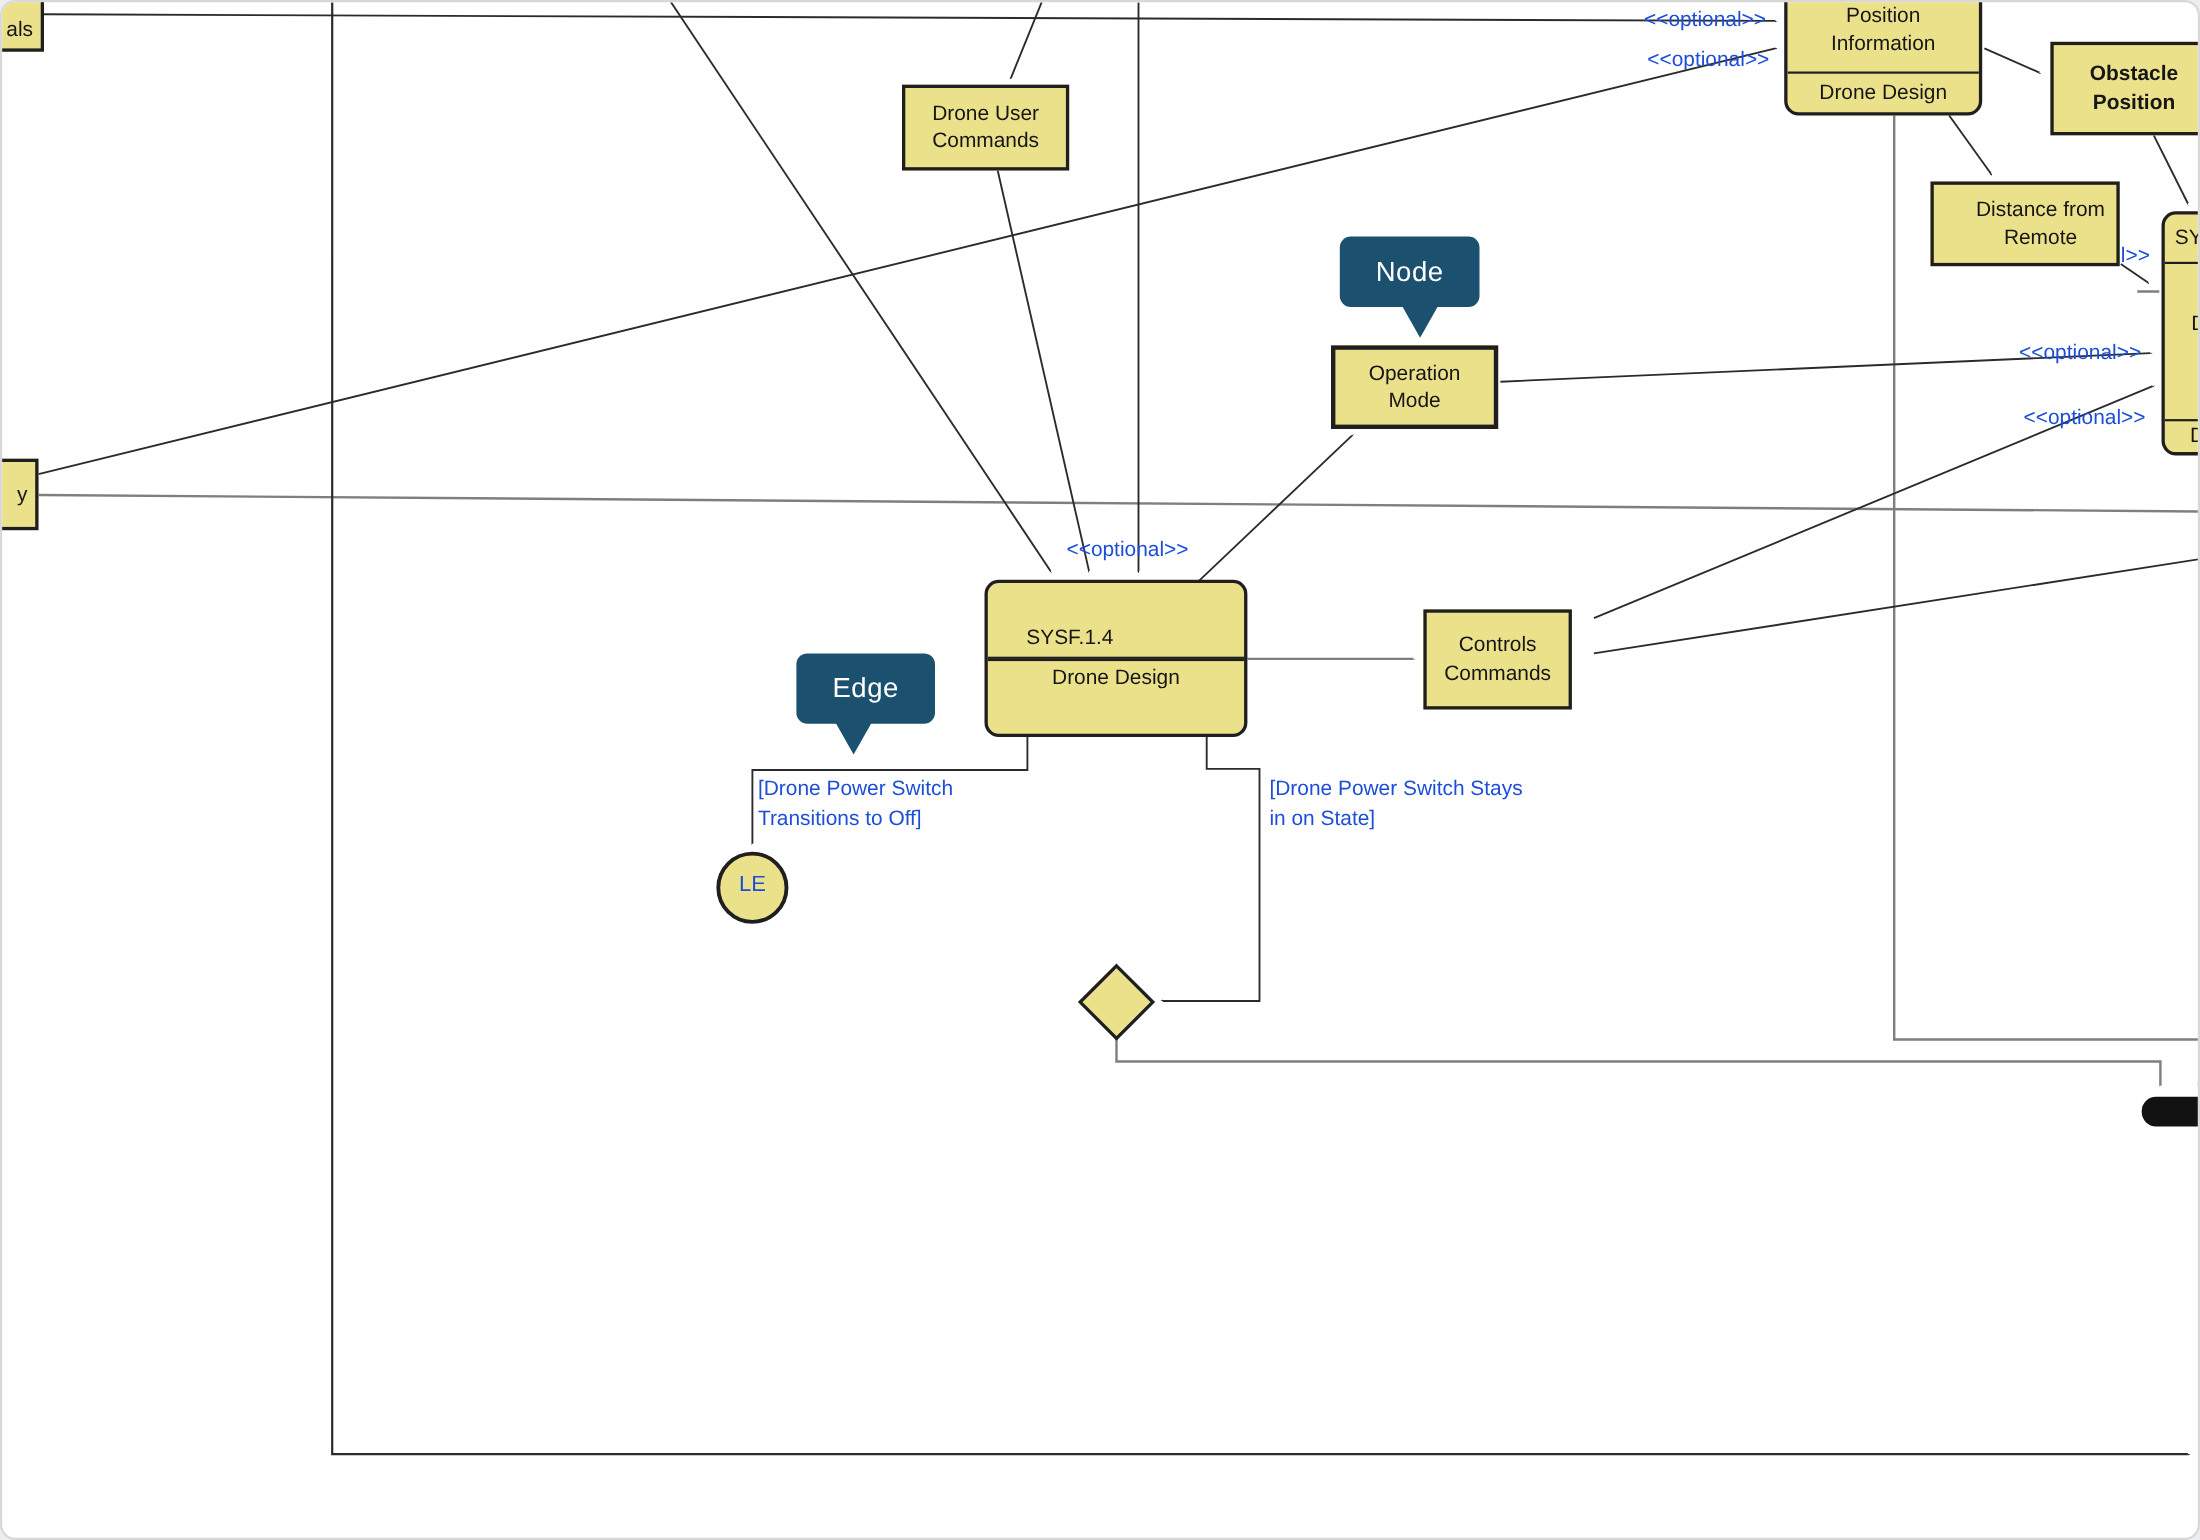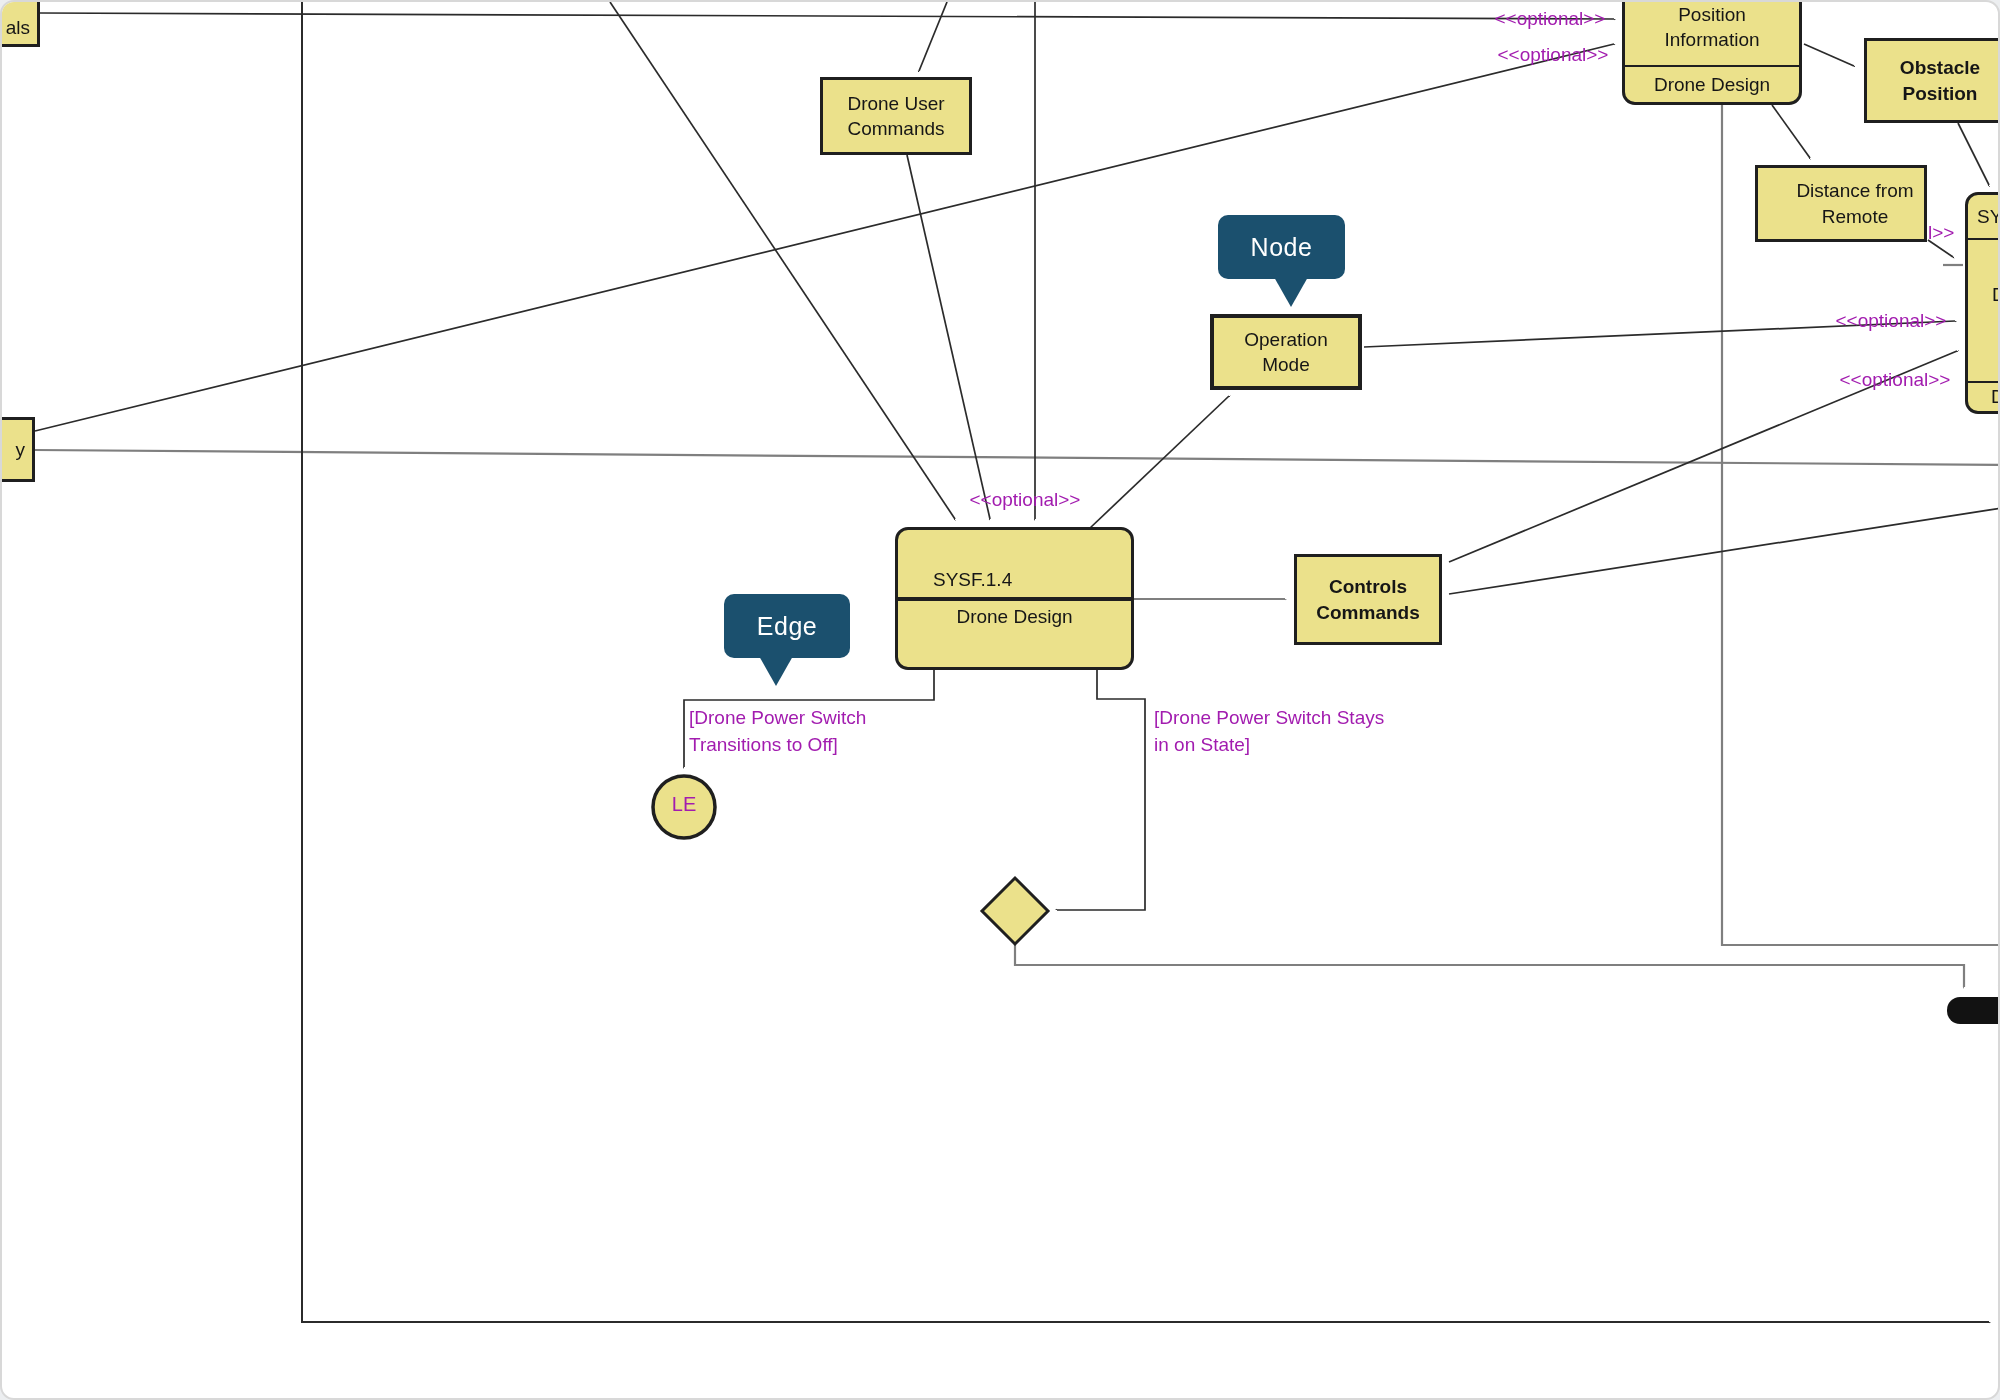--- a/index.html
+++ b/index.html
@@ -7,21 +7,21 @@
          border:2px solid #d8d8d8;border-radius:14px;overflow:hidden;}
   .layer{position:absolute;left:0;top:0;width:2000px;height:1400px;}
   svg{position:absolute;left:0;top:0;}
   .node{position:absolute;background:#ebe18b;border:3px solid #1f1f1f;box-sizing:border-box;
         display:flex;align-items:center;justify-content:center;text-align:center;
         font-size:19px;line-height:1.32;color:#161616;white-space:pre-line;}
   .round{border-radius:13px;overflow:hidden;}
   .stack{flex-direction:column;align-items:stretch;padding:0;}
   .stack .row{display:flex;align-items:center;justify-content:center;white-space:pre-line;}
   .stack .div{height:0;border-top:2.5px solid #1f1f1f;}
-  .lbl{position:absolute;font-size:19px;color:#a21caf;white-space:pre-line;line-height:27px;}
+  .lbl{position:absolute;font-size:19px;color:#1d4ed8;white-space:pre-line;line-height:27px;}
   .callout{position:absolute;background:#1b506e;color:#ffffff;border-radius:10px;
            display:flex;align-items:center;justify-content:center;font-size:25px;letter-spacing:.5px;}
   .tail{position:absolute;width:0;height:0;border-left:17px solid transparent;
         border-right:17px solid transparent;border-top:30px solid #1b506e;}
 </style>
 </head>
 <body>
 
 <div class="frame">
   <div class="layer">
@@ -112,21 +112,21 @@
 Mode</span>
     </div>
 
     <div class="node round stack" style="left:893px;top:525px;width:239px;height:143px;">
       <div class="row" style="height:33px;justify-content:flex-start;padding-left:8px;margin-left:27px;">SYSF.1.4</div>
       <div class="div"></div>
       <div class="div"></div>
       <div class="row" style="height:33px;">Drone Design</div>
     </div>
 
-    <div class="node" style="left:1292px;top:552px;width:148px;height:91px;font-weight:bold;">
+    <div class="node" style="left:1292px;top:552px;width:135px;height:91px;">
       <span>Controls
 Commands</span>
     </div>
 
     <div class="node round stack" style="left:1963px;top:190px;width:82px;height:222px;">
       <div class="row" style="height:43px;justify-content:flex-start;padding-left:9px;">SY</div>
       <div class="div"></div>
       <div class="row" style="flex:1;position:relative;">
         <span style="position:absolute;left:24px;top:42px;">D</span>
       </div>

